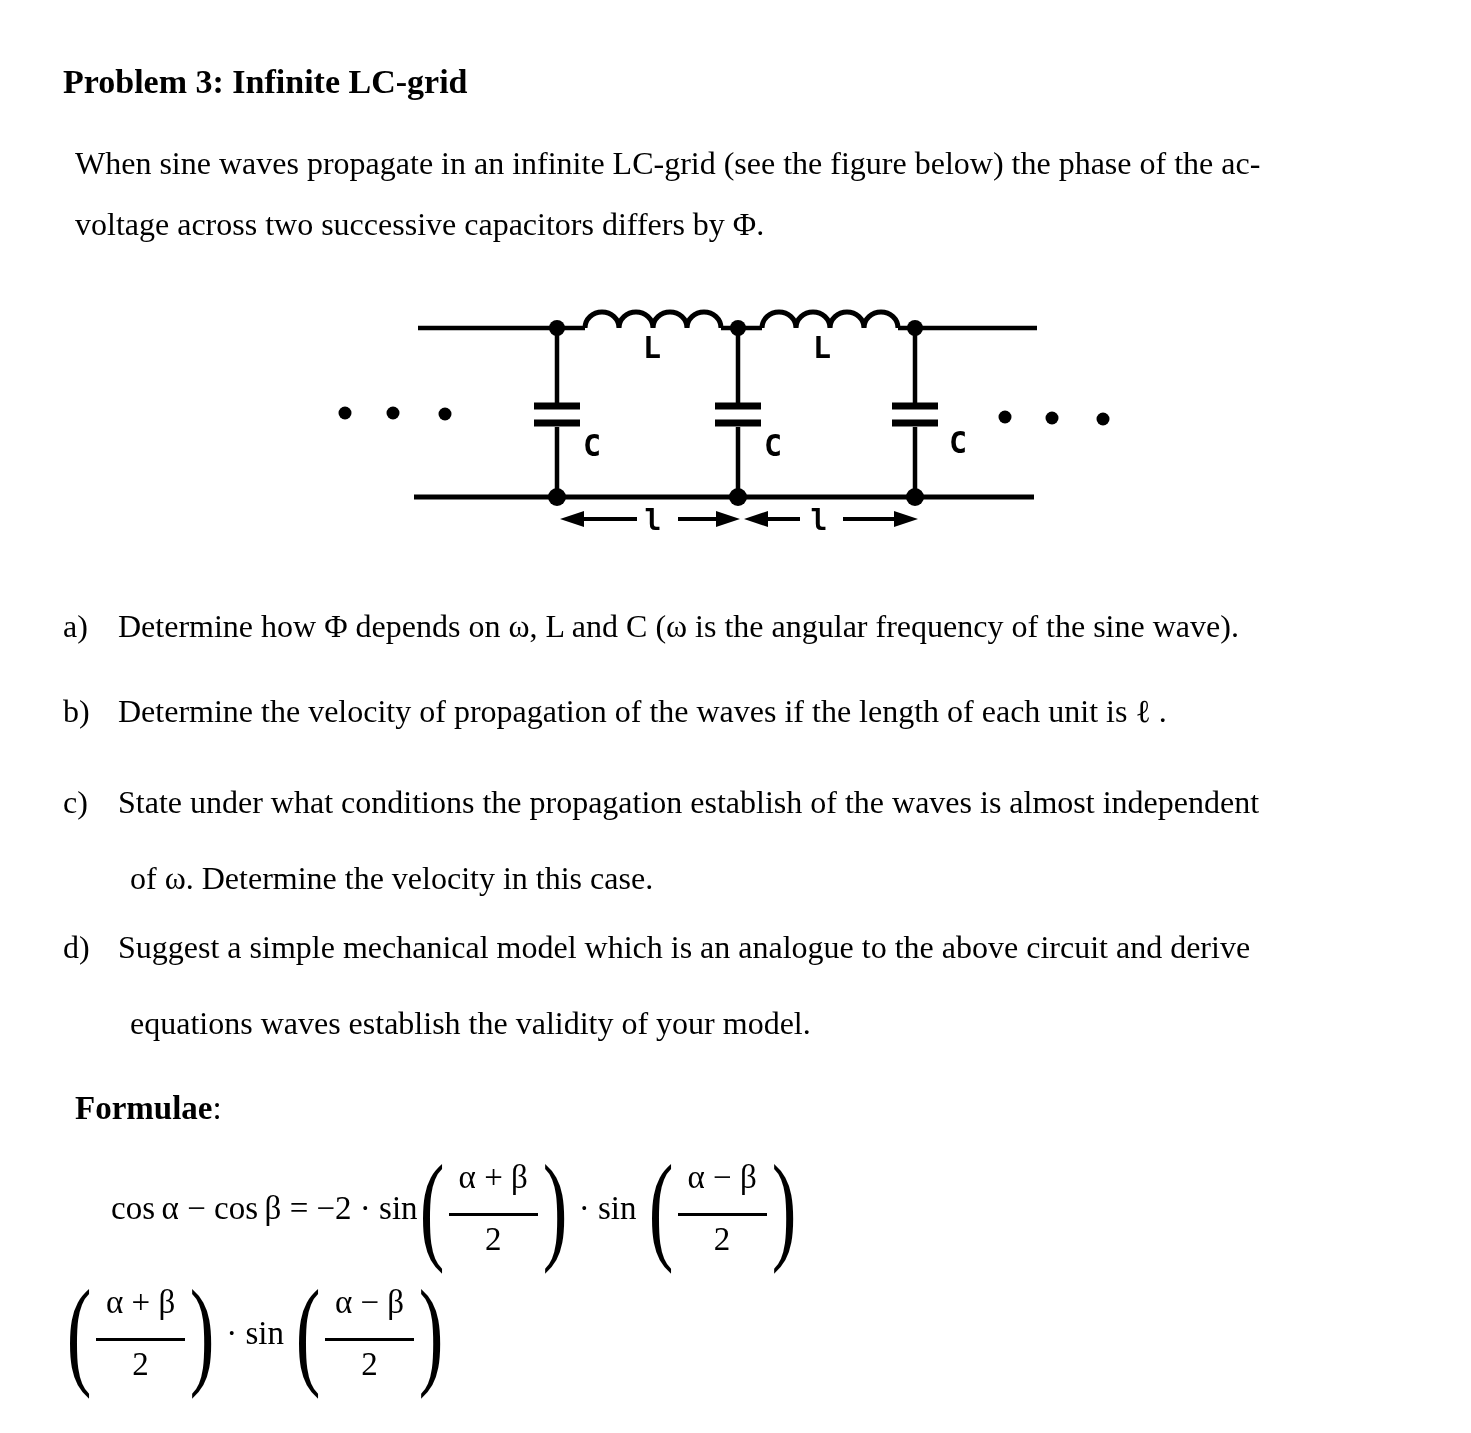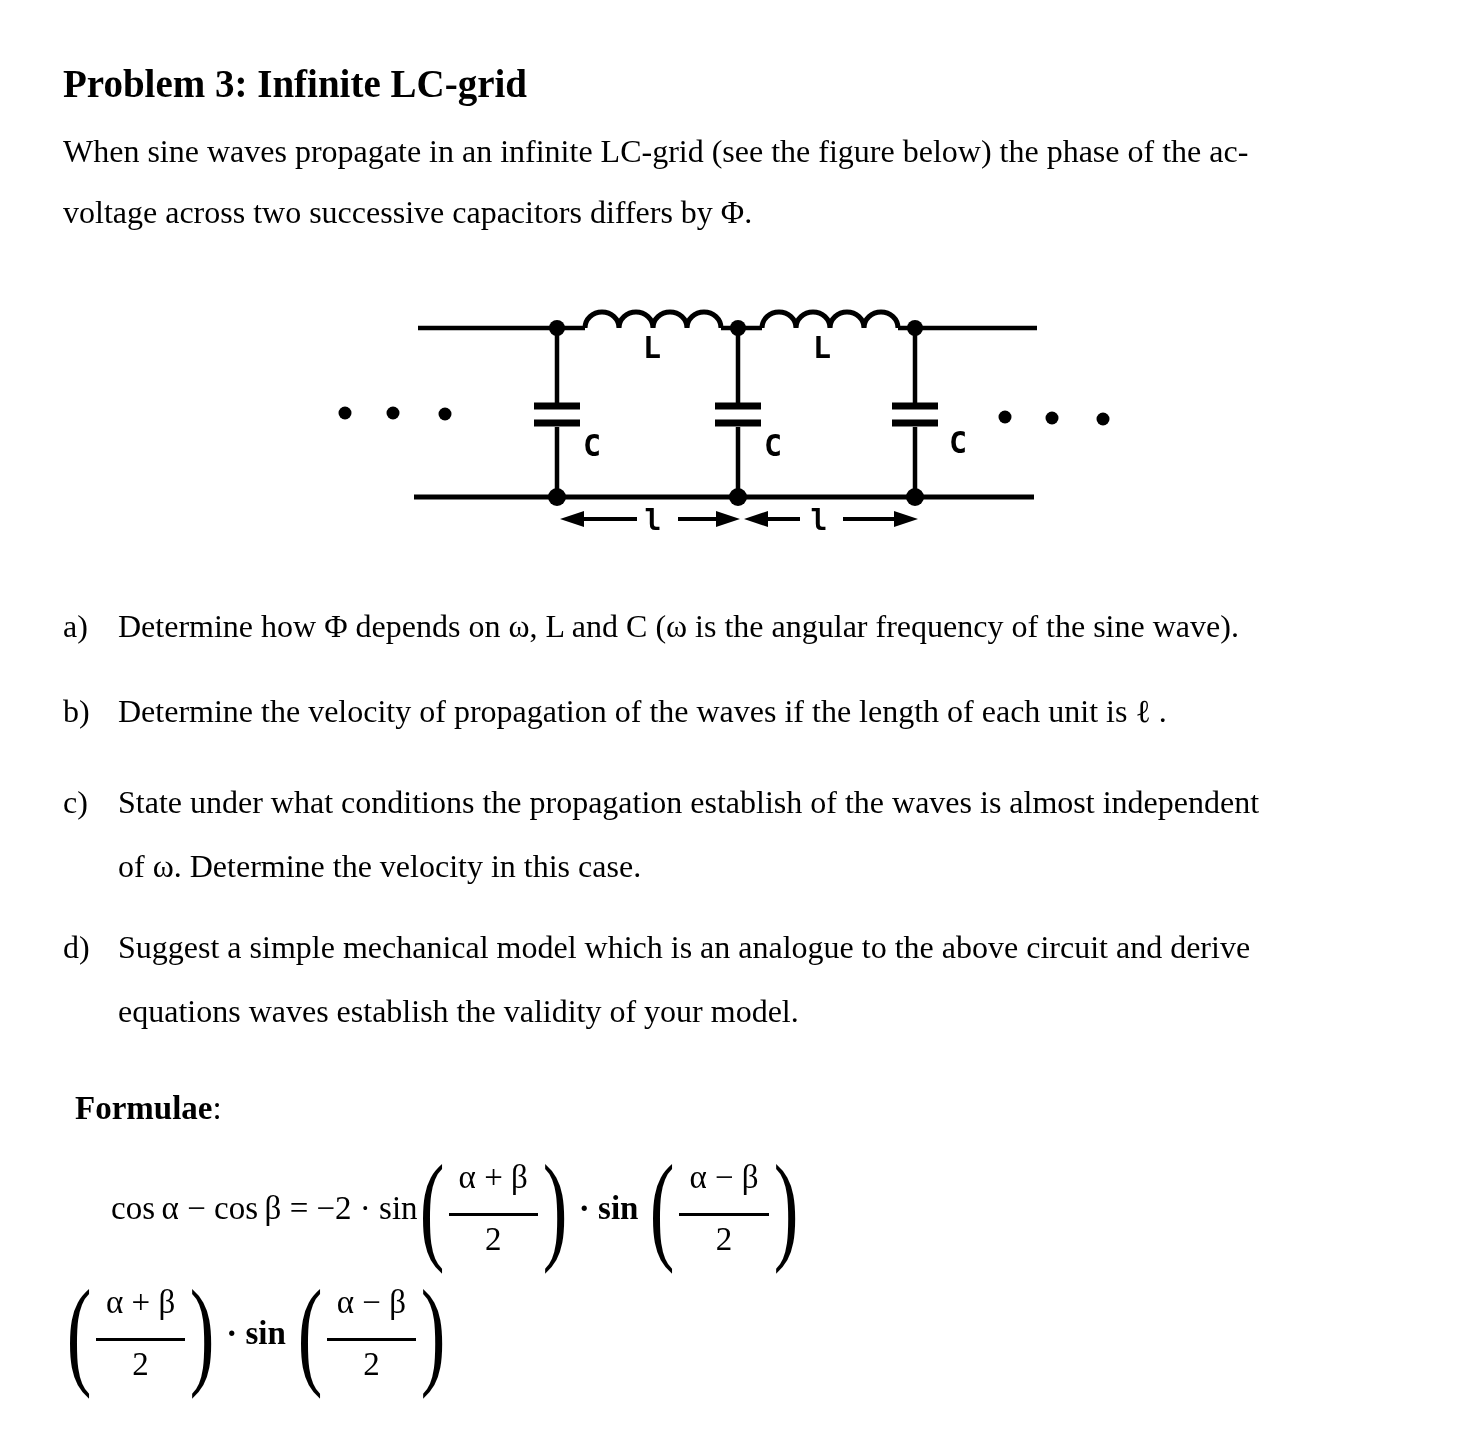--- a/index.html
+++ b/index.html
@@ -13,33 +13,33 @@
     position: relative;
     color: #000000;
     font-family: "Liberation Serif", serif;
     overflow: hidden;
   }
   .abs { position: absolute; }
 
   .title {
     left: 63px;
     top: 62px;
-    font-size: 39px;
+    font-size: 34px;
     font-weight: bold;
     line-height: 1.15;
     white-space: nowrap;
     margin: 0;
   }
 
   .bodyline {
     left: 63px;
     font-size: 32px;
     line-height: 1.15;
     white-space: nowrap;
-    margin: 0;
+    margin: 12px;
   }
 
   .item {
     left: 63px;
     display: flex;
     font-size: 32px;
     line-height: 1.15;
     white-space: nowrap;
   }
   .marker {
@@ -62,21 +62,21 @@
 
   .formula {
     left: 65px;
     display: flex;
     align-items: center;
     height: 112px;
     font-size: 33px;
     white-space: pre;
   }
   .mtext { white-space: pre; margin-left: 46px; }
-  .op { margin: 0 10px; font-weight: bold; }
+  .op { margin: 0 10px; }
   .paren {
     display: inline-block;
     font-size: 78px;
     font-weight: 400;
     line-height: 1;
     transform: scaleY(1.55) scaleX(0.95);
     margin: 0 1px;
   }
   .frac {
     display: inline-flex;

